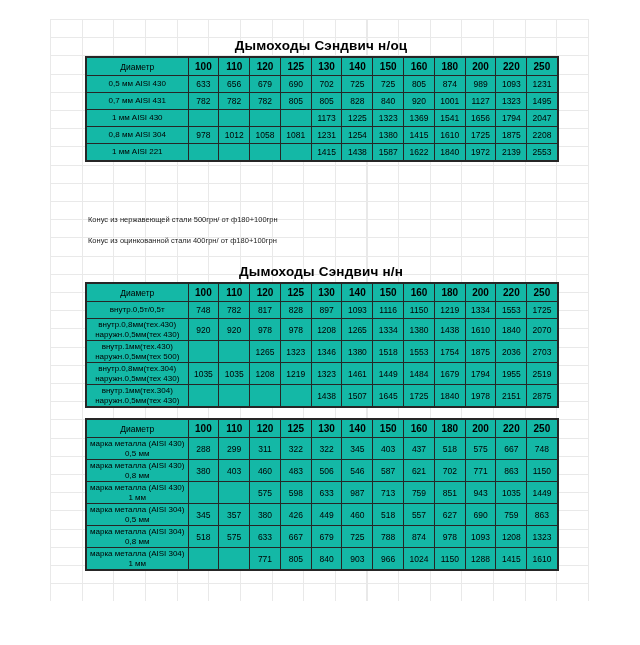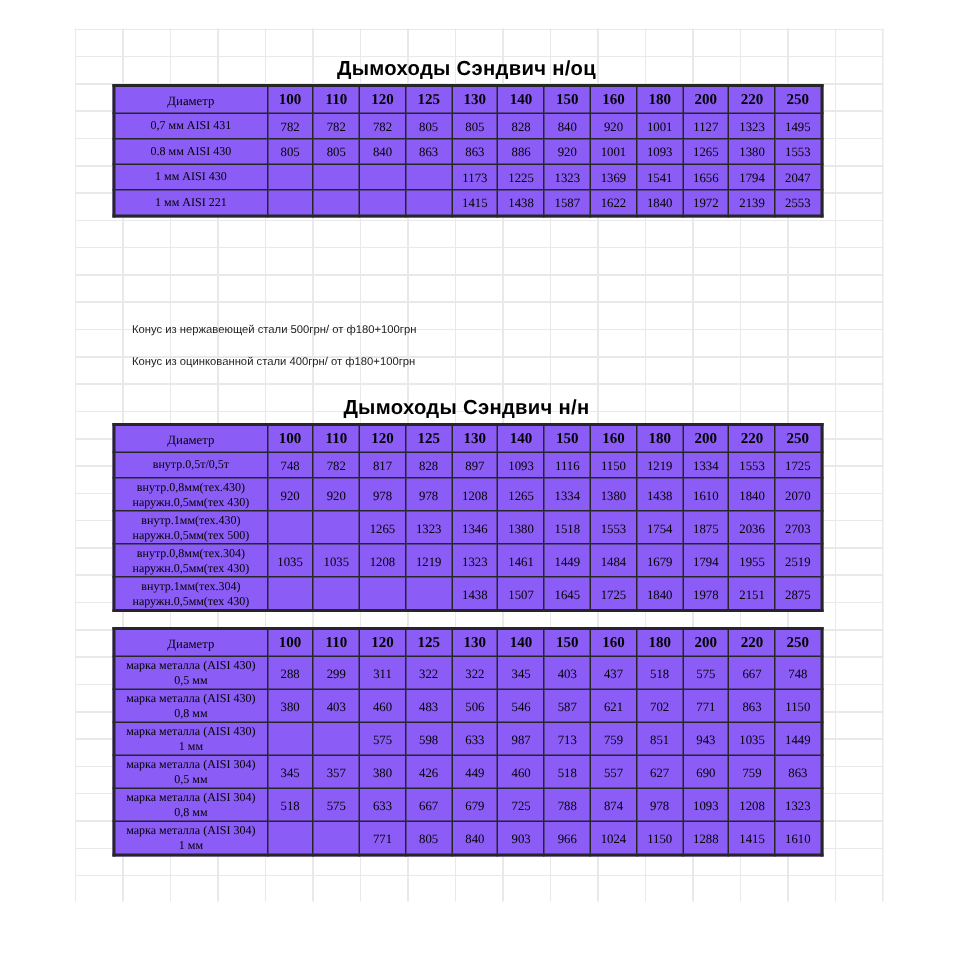--- a/index.html
+++ b/index.html
@@ -9,28 +9,28 @@
     -webkit-font-smoothing:antialiased;
   }
   .sheet{position:relative;width:640px;height:645px;overflow:hidden;background:#fff;}
   
   .gridbg{
     position:absolute;left:50px;top:19px;width:539px;height:582px;
     background-image:
       repeating-linear-gradient(to right,#e9e9e9 0 1px,transparent 1px 31.65px),
       repeating-linear-gradient(to bottom,#e9e9e9 0 1px,transparent 1px 18.2px);
   }
-  .block{position:absolute;left:75px;width:472px;}
+  .block{position:absolute;left:85px;width:472px;}
   .t-title{
     text-align:center;font-weight:bold;font-size:13.5px;line-height:15px;
     height:18px;letter-spacing:.2px;
   }
   table.price{
     border-collapse:collapse;table-layout:fixed;width:472px;
-    background:#8b5cf6;border:2px solid #262626;font-family:Liberation Serif, serif;
+    background:#14b8a6;border:2px solid #262626;
   }
   table.price th,table.price td{
     border:1px solid #262626;text-align:center;vertical-align:middle;
     padding:0;overflow:hidden;
   }
   table.price thead th{font-size:10px;font-weight:bold;height:17px;}
   table.price thead th.diam{font-weight:normal;font-size:8.5px;}
   td.label{font-size:8px;line-height:1.15;white-space:pre-line;}
   td.val{font-size:8.5px;}
   tr.r16 td{height:16px;}
@@ -76,63 +76,78 @@
             <th>150</th>
             <th>160</th>
             <th>180</th>
             <th>200</th>
             <th>220</th>
             <th>250</th>
           </tr>
         </thead>
         <tbody>
           <tr class="r16">
+            <td class="label">0,5 мм AISI 430</td>
+            <td class="val">633</td>
+            <td class="val">656</td>
+            <td class="val">679</td>
+            <td class="val">690</td>
+            <td class="val">702</td>
+            <td class="val">725</td>
+            <td class="val">725</td>
+            <td class="val">805</td>
+            <td class="val">874</td>
+            <td class="val">989</td>
+            <td class="val">1093</td>
+            <td class="val">1231</td>
+          </tr>
+          <tr class="r16">
             <td class="label">0,7 мм AISI 431</td>
             <td class="val">782</td>
             <td class="val">782</td>
             <td class="val">782</td>
             <td class="val">805</td>
             <td class="val">805</td>
             <td class="val">828</td>
             <td class="val">840</td>
             <td class="val">920</td>
             <td class="val">1001</td>
             <td class="val">1127</td>
             <td class="val">1323</td>
             <td class="val">1495</td>
           </tr>
           <tr class="r16">
-            <td class="label">0.8 мм AISI 430</td>
-            <td class="val">805</td>
-            <td class="val">805</td>
-            <td class="val">840</td>
-            <td class="val">863</td>
-            <td class="val">863</td>
-            <td class="val">886</td>
-            <td class="val">920</td>
-            <td class="val">1001</td>
-            <td class="val">1093</td>
-            <td class="val">1265</td>
-            <td class="val">1380</td>
-            <td class="val">1553</td>
-          </tr>
-          <tr class="r16">
             <td class="label">1 мм AISI 430</td>
             <td class="val"></td>
             <td class="val"></td>
             <td class="val"></td>
             <td class="val"></td>
             <td class="val">1173</td>
             <td class="val">1225</td>
             <td class="val">1323</td>
             <td class="val">1369</td>
             <td class="val">1541</td>
             <td class="val">1656</td>
             <td class="val">1794</td>
             <td class="val">2047</td>
+          </tr>
+          <tr class="r16">
+            <td class="label">0,8 мм AISI 304</td>
+            <td class="val">978</td>
+            <td class="val">1012</td>
+            <td class="val">1058</td>
+            <td class="val">1081</td>
+            <td class="val">1231</td>
+            <td class="val">1254</td>
+            <td class="val">1380</td>
+            <td class="val">1415</td>
+            <td class="val">1610</td>
+            <td class="val">1725</td>
+            <td class="val">1875</td>
+            <td class="val">2208</td>
           </tr>
           <tr class="r16">
             <td class="label">1 мм AISI 221</td>
             <td class="val"></td>
             <td class="val"></td>
             <td class="val"></td>
             <td class="val"></td>
             <td class="val">1415</td>
             <td class="val">1438</td>
             <td class="val">1587</td>

